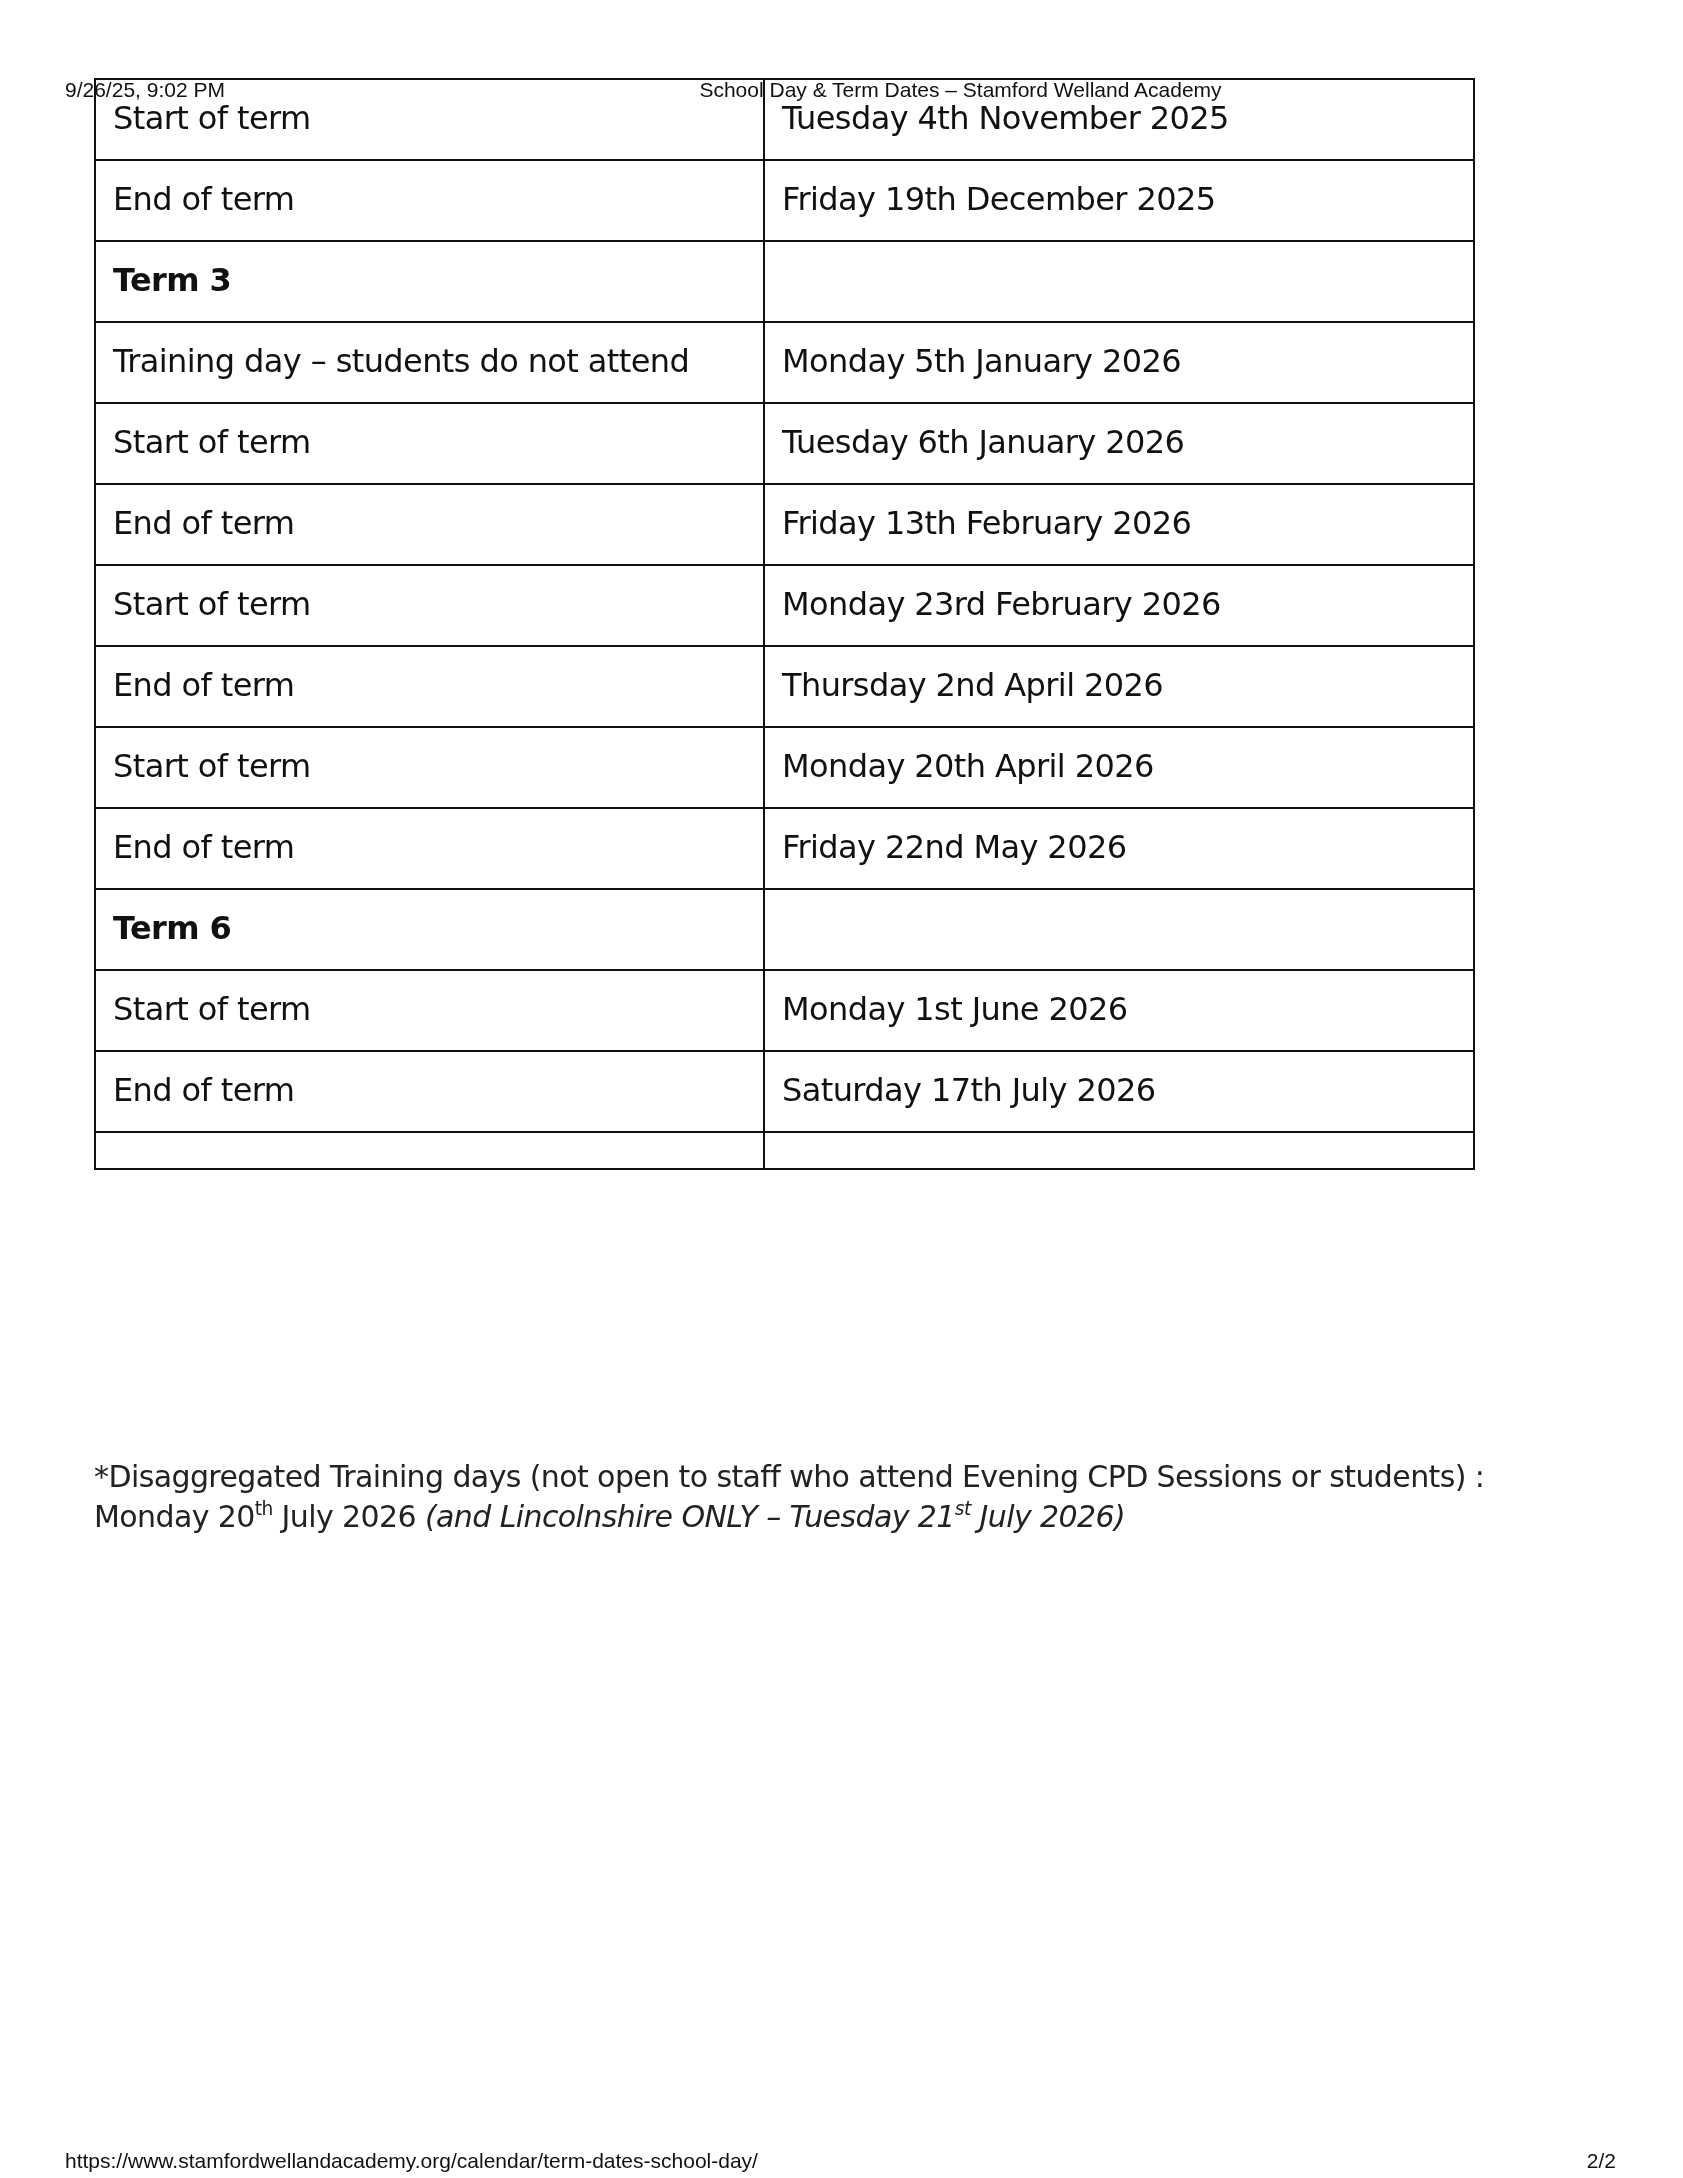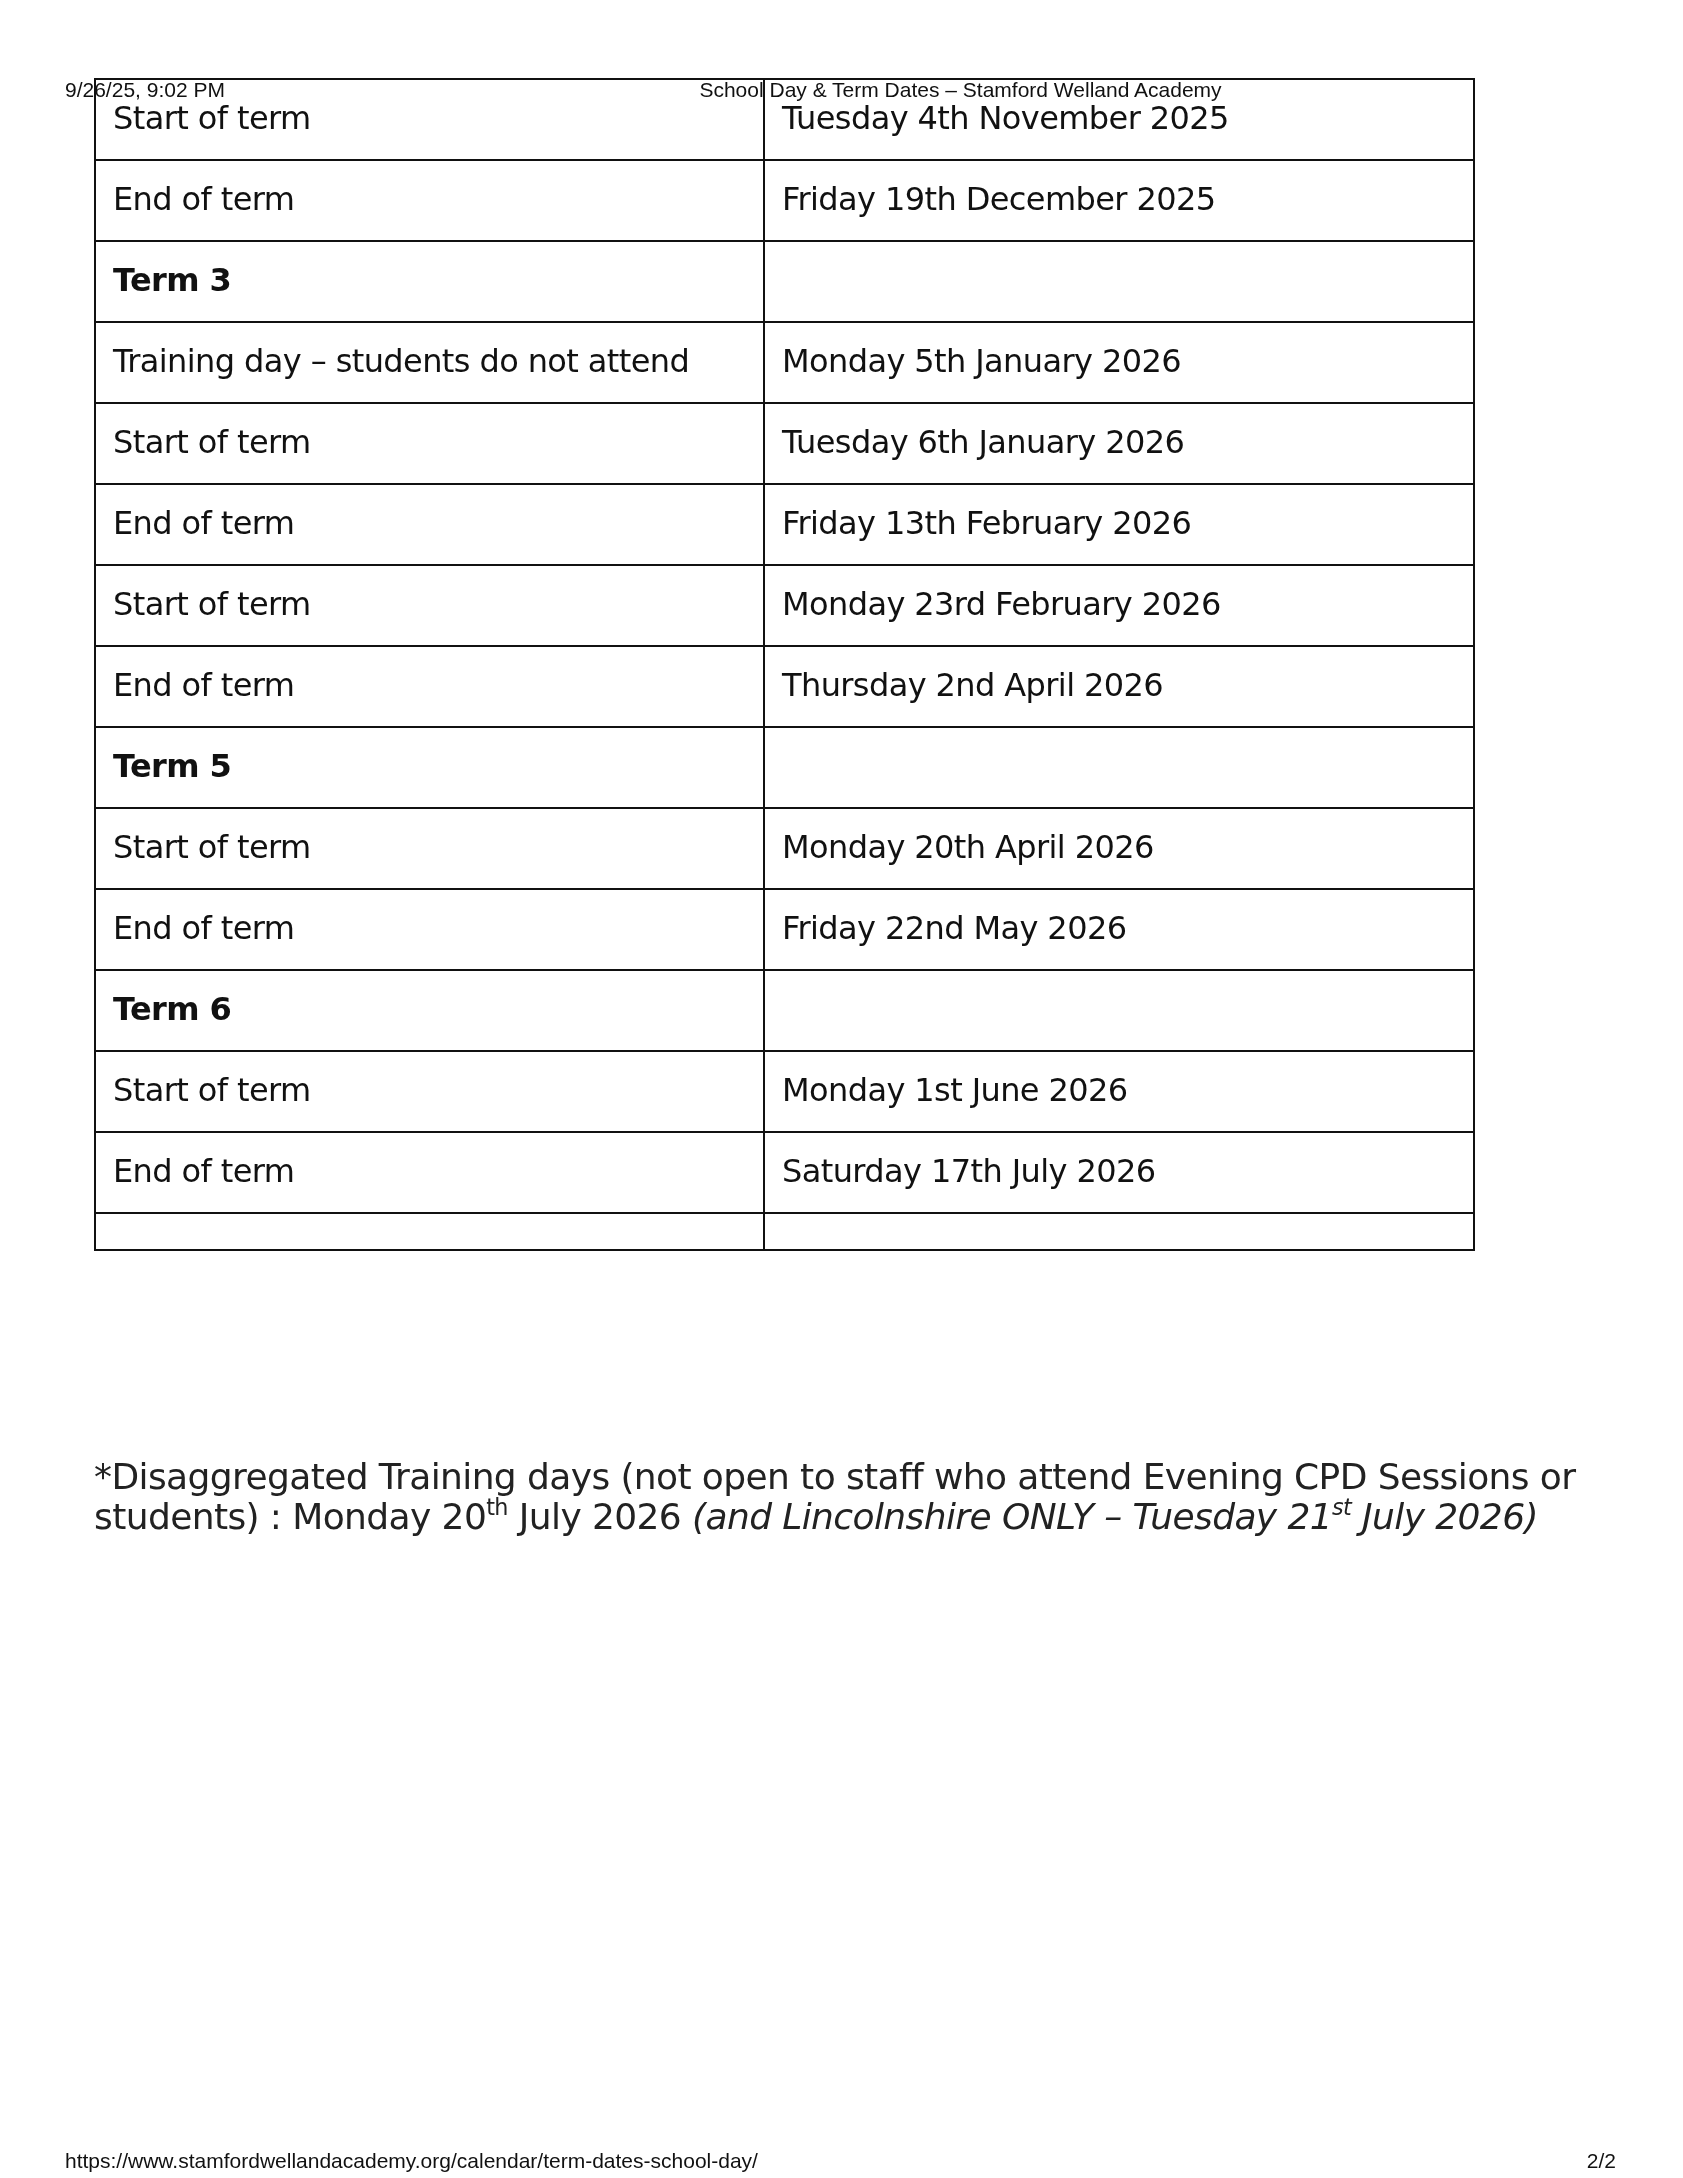--- a/index.html
+++ b/index.html
@@ -54,21 +54,21 @@
       vertical-align: 0.62em;
       line-height: 0;
     }
 
     .footnote {
       position: absolute;
       left: 94px;
       top: 1457px;
       width: 1505px;
       font-family: "DejaVu Sans", sans-serif;
-      font-size: 36px;
+      font-size: 30px;
       line-height: 40px;
       color: #222;
       letter-spacing: -0.6px;
     }
     .footnote .it { font-style: italic; }
   </style>
 </head>
 <body>
 
 <div class="print-header ph-left">9/26/25, 9:02 PM</div>
@@ -105,24 +105,20 @@
       <td class="date">Friday 13th February 2026</td>
     </tr>
     <tr>
       <td class="label">Start of term</td>
       <td class="date">Monday 23rd February 2026</td>
     </tr>
     <tr>
       <td class="label">End of term</td>
       <td class="date">Thursday 2nd April 2026</td>
     </tr>
-    <tr class="term-heading">
-      <td class="label">Term 5</td>
-      <td class="date"></td>
-    </tr>
     <tr>
       <td class="label">Start of term</td>
       <td class="date">Monday 20th April 2026</td>
     </tr>
     <tr>
       <td class="label">End of term</td>
       <td class="date">Friday 22nd May 2026</td>
     </tr>
     <tr class="term-heading">
       <td class="label">Term 6</td>

